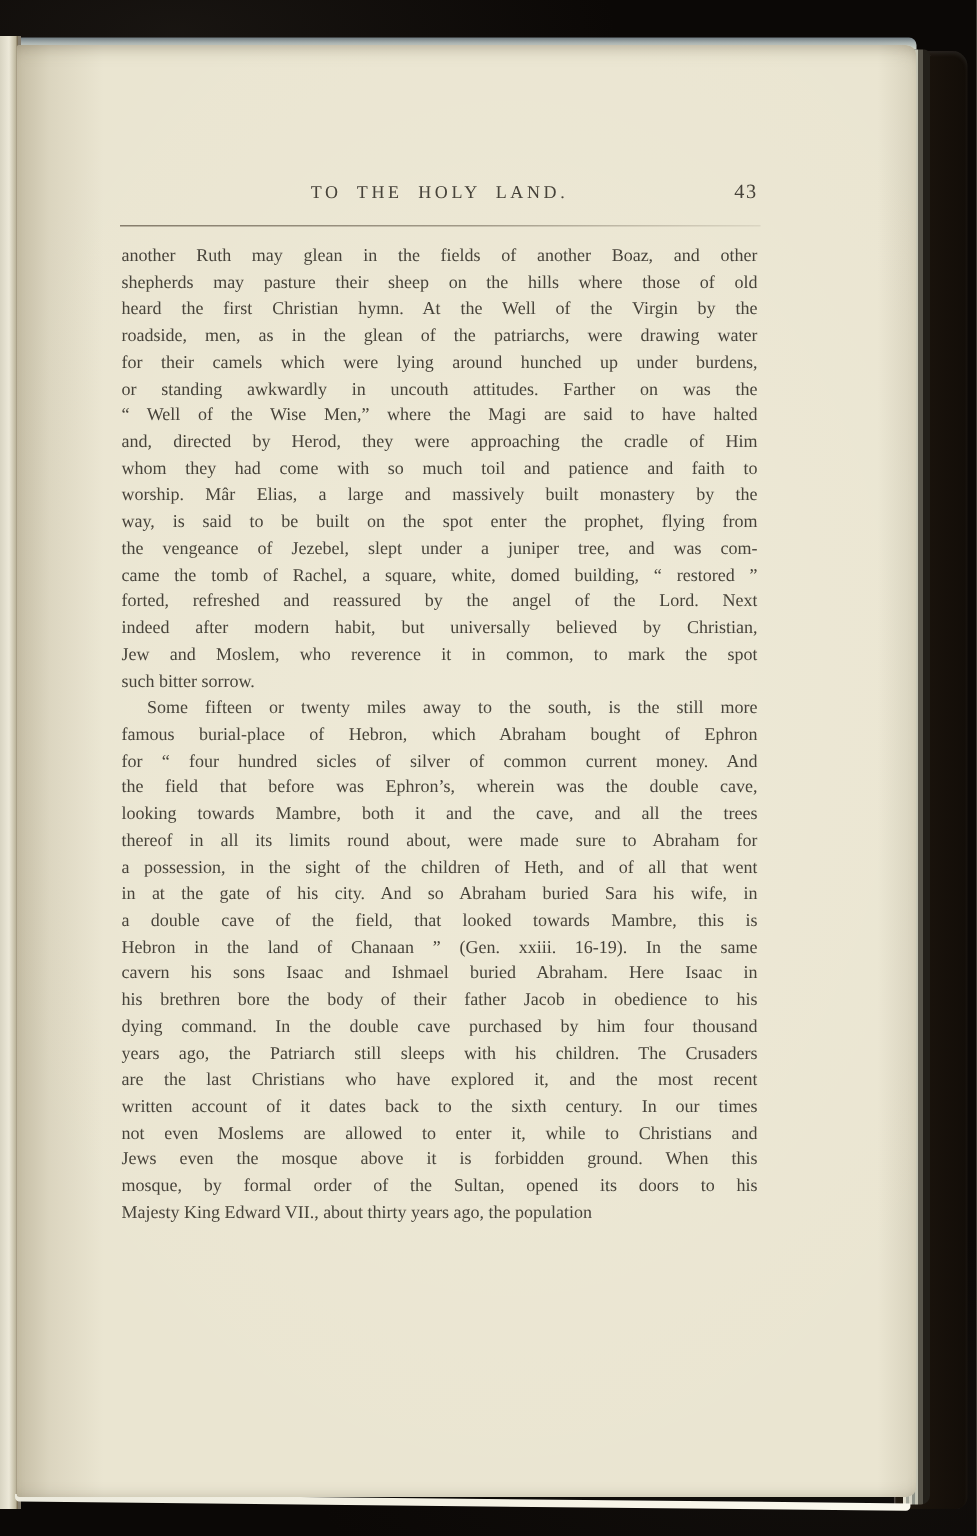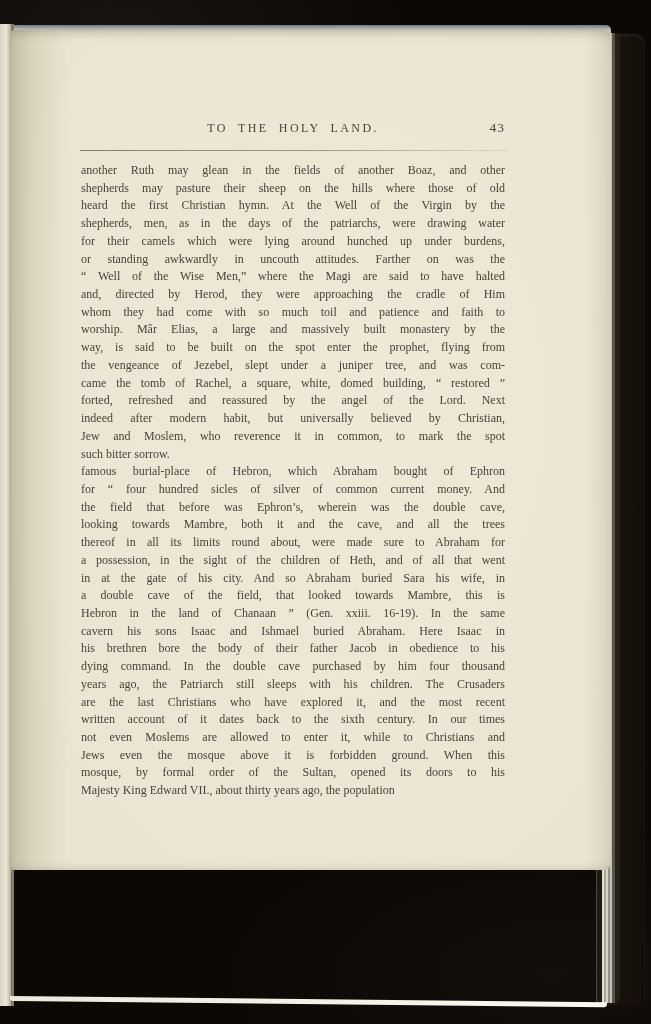--- a/index.html
+++ b/index.html
@@ -36,21 +36,21 @@
   .gutter{position:absolute;left:0;top:24px;width:12px;height:982px;
     background:linear-gradient(to right,#d8d4c2,#ece8d8 50%,#bfb89f 86%,#6a5d44);
     border-right:2px solid rgba(58,48,34,0.55);}
 
   
   .bottom-edge{position:absolute;left:10px;top:996px;width:597px;height:5px;
     background:linear-gradient(to right,#eceadd,#f6f3e6 60%,#fbf9ee);
     transform:rotate(0.6deg);transform-origin:left top;border-radius:0 0 3px 3px;}
 
   
-  .page{position:absolute;left:11px;top:30px;width:600px;height:840px;
+  .page{position:absolute;left:11px;top:30px;width:600px;height:968px;
     background-color:var(--paper,#eae5d1);
     background-image:
       linear-gradient(to right, rgba(110,95,60,0.30) 0, rgba(110,95,60,0.12) 22px, rgba(110,95,60,0.0) 58px),
       linear-gradient(to left, rgba(100,90,62,0.14) 0, rgba(100,90,62,0.0) 26px),
       radial-gradient(ellipse 500px 700px at 55% 45%, rgba(255,252,240,0.20), rgba(0,0,0,0) 80%);
     border-radius:2px 7px 7px 2px;
     box-shadow:inset 0 9px 12px -9px rgba(105,95,75,0.55), inset 0 -7px 10px -8px rgba(105,95,75,0.38);}
 
   .running-head{position:absolute;left:70px;top:91px;width:424px;height:18px;
     color:var(--ink,#47433a);font-size:12px;}
@@ -80,34 +80,35 @@
   <div class="page">
     <div class="running-head">
       <span class="head-title">TO THE HOLY LAND.</span>
       <span class="head-num">43</span>
     </div>
     <div class="rule"></div>
     <div class="body-text">
         <div class="line">another Ruth may glean in the fields of another Boaz, and other</div>
         <div class="line">shepherds may pasture their sheep on the hills where those of old</div>
         <div class="line">heard the first Christian hymn.  At the Well of the Virgin by the</div>
-        <div class="line">shepherds, men, as in the days of the patriarchs, were drawing water</div>
+        <div class="line">roadside, men, as in the glean of the patriarchs, were drawing water</div>
         <div class="line">for their camels which were lying around hunched up under burdens,</div>
         <div class="line">or standing awkwardly in uncouth attitudes.  Farther on was the</div>
         <div class="line">“ Well of the Wise Men,” where the Magi are said to have halted</div>
         <div class="line">and, directed by Herod, they were approaching the cradle of Him</div>
         <div class="line">whom they had come with so much toil and patience and faith to</div>
         <div class="line">worship.  Mâr Elias, a large and massively built monastery by the</div>
         <div class="line">way, is said to be built on the spot enter the prophet, flying from</div>
         <div class="line">the vengeance of Jezebel, slept under a juniper tree, and was com-</div>
         <div class="line">came the tomb of Rachel, a square, white, domed building, “ restored ”</div>
         <div class="line">forted, refreshed and reassured by the angel of the Lord.  Next</div>
         <div class="line">indeed after modern habit, but universally believed by Christian,</div>
         <div class="line">Jew and Moslem, who reverence it in common, to mark the spot</div>
         <div class="line last">such bitter sorrow.</div>
+        <div class="line indent">Some fifteen or twenty miles away to the south, is the still more</div>
         <div class="line">famous burial-place of Hebron, which Abraham bought of Ephron</div>
         <div class="line">for “ four hundred sicles of silver of common current money.  And</div>
         <div class="line">the field that before was Ephron’s, wherein was the double cave,</div>
         <div class="line">looking towards Mambre, both it and the cave, and all the trees</div>
         <div class="line">thereof in all its limits round about, were made sure to Abraham for</div>
         <div class="line">a possession, in the sight of the children of Heth, and of all that went</div>
         <div class="line">in at the gate of his city.  And so Abraham buried Sara his wife, in</div>
         <div class="line">a double cave of the field, that looked towards Mambre, this is</div>
         <div class="line">Hebron in the land of Chanaan ” (Gen. xxiii. 16-19).  In the same</div>
         <div class="line">cavern his sons Isaac and Ishmael buried Abraham.  Here Isaac in</div>

